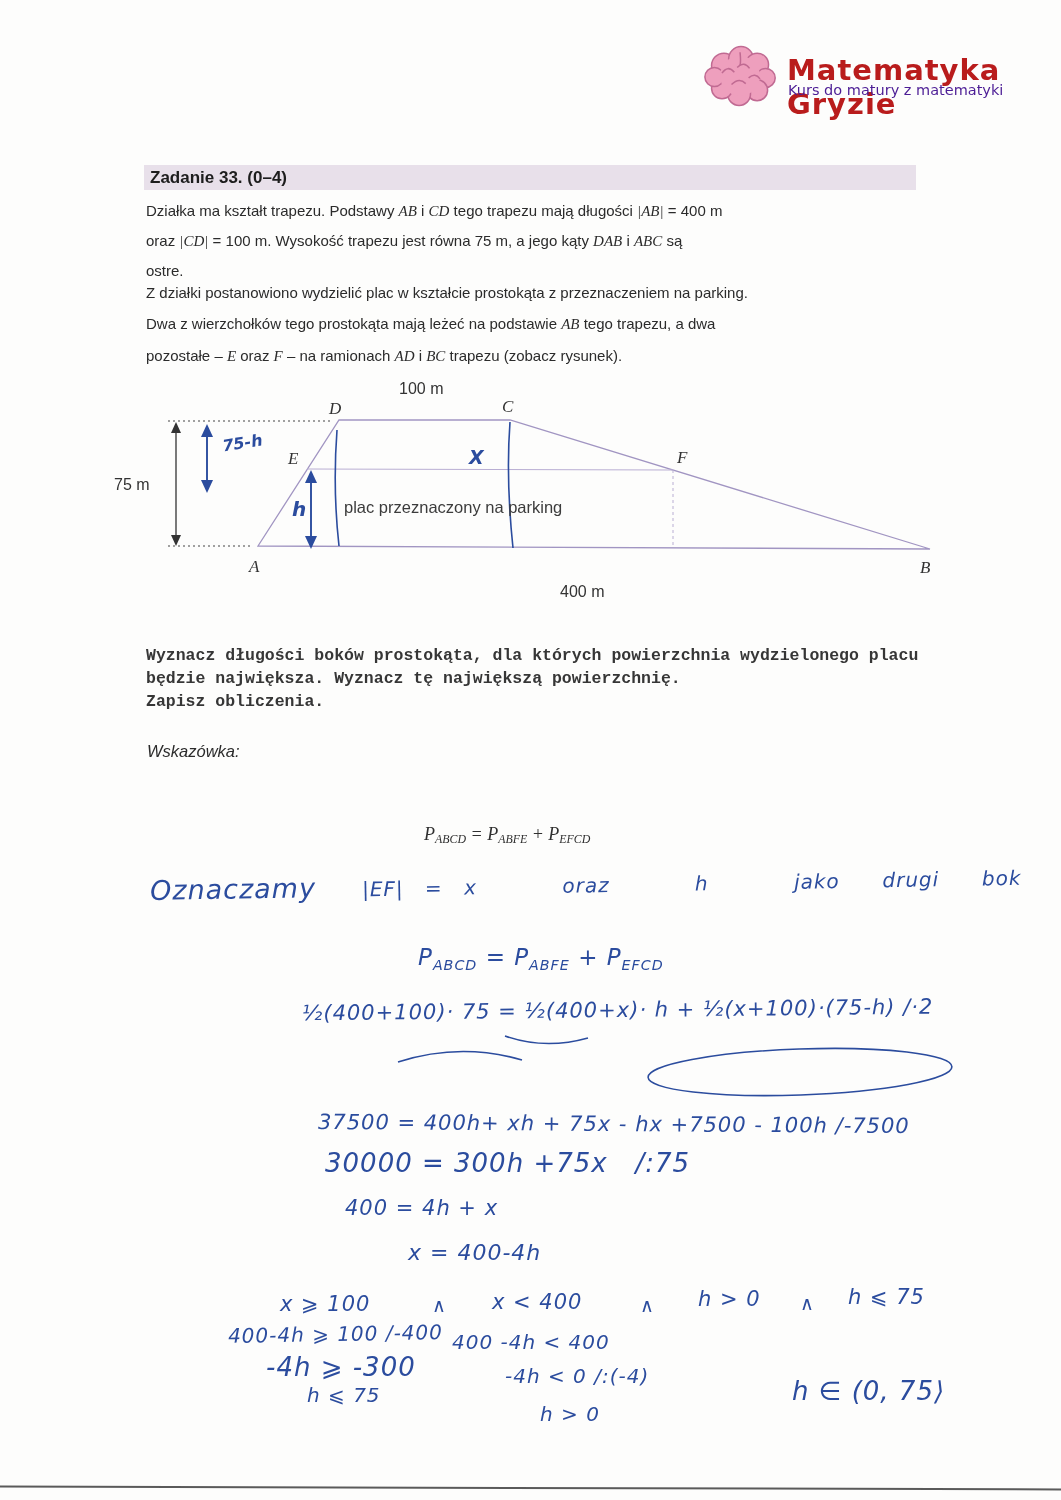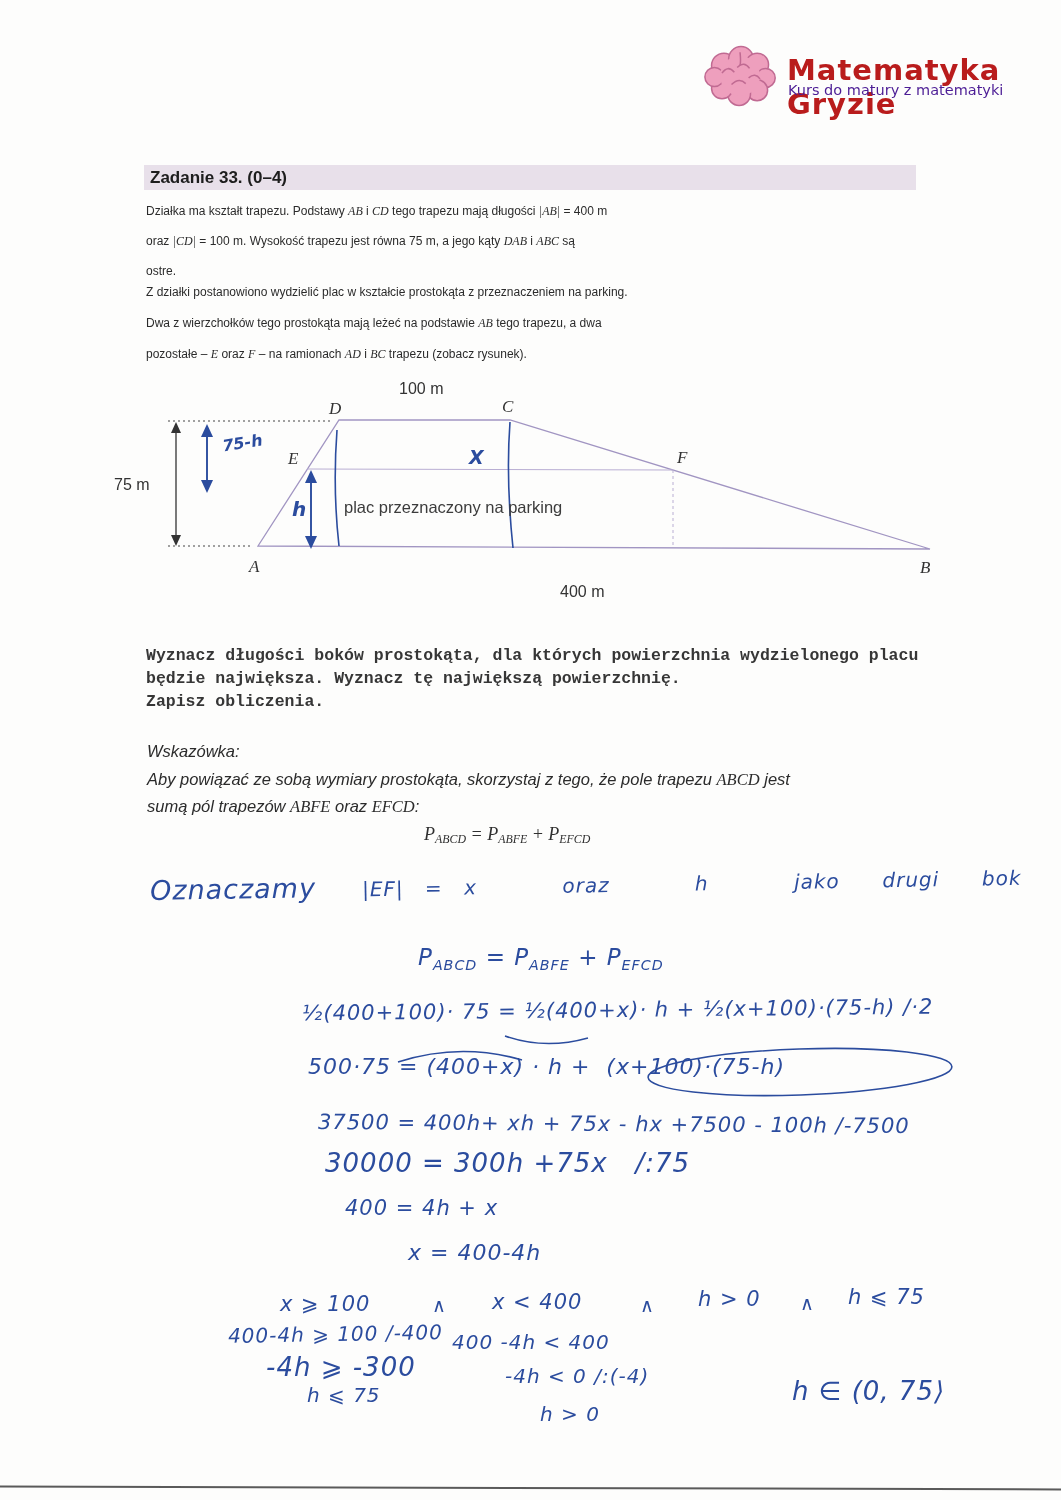--- a/index.html
+++ b/index.html
@@ -15,21 +15,21 @@
     font-family:"Liberation Sans",sans-serif;color:var(--body);
   }
   .abs{position:absolute;}
 
   
   .logo-title{font-family:"DejaVu Sans",sans-serif;font-weight:bold;font-size:29px;color:#b91c1c;letter-spacing:1px;}
   .logo-sub{font-family:"DejaVu Sans",sans-serif;font-size:14.5px;color:#4c1d95;}
 
   
   .task-header{background:var(--hl);font-weight:bold;font-size:17px;color:#1d1d1d;padding:3px 8px 2px 6px;}
-  .para{font-size:12px;line-height:30px;white-space:pre-wrap;}
+  .para{font-size:15px;line-height:30px;white-space:pre-wrap;}
   .seg-m{font-family:"Liberation Serif",serif;font-style:italic;}
   .seg-sub{font-family:"Liberation Serif",serif;font-style:italic;font-size:0.66em;vertical-align:-0.28em;}
   .bold-block{font-weight:bold;font-size:16.5px;line-height:23px;white-space:pre-line;color:#363636;font-family:Liberation Mono, monospace;}
   .hint{font-style:italic;font-size:16.5px;line-height:27px;white-space:pre-wrap;}
   .formula{font-family:"Liberation Serif",serif;font-style:italic;font-size:18px;color:#2f2f2f;}
 
   
   .hw{
     color:var(--ink);font-family:"DejaVu Sans",sans-serif;font-style:italic;
     letter-spacing:1px;white-space:pre;
@@ -130,34 +130,31 @@
     <text class="t-hw" x="469" y="464" font-size="19">X</text>
     <text class="t-hw" x="292" y="516" font-size="20">h</text>
     <text class="t-hw" x="222" y="448" font-size="16" transform="rotate(-9 245 441)">75-h</text>
   </svg>
 
   <div class="abs bold-block" style="left:146px;top:644px;width:800px;">Wyznacz długości boków prostokąta, dla których powierzchnia wydzielonego placu
 będzie największa. Wyznacz tę największą powierzchnię.
 Zapisz obliczenia.</div>
 
   <div class="abs hint" style="left:147px;top:738px;">Wskazówka:</div>
-  <div class="abs hint" style="left:147px;top:766px;width:800px;"><span>Aby powiązać ze sobą wymiary prostokąta, skorzystaj z tego, że pole trapezu </span><span class="seg-m">ABCD</span><span> jest
-sumą pól trapezów </span><span class="seg-m">ABFE</span><span> oraz </span><span class="seg-m">EFCD</span><span>:</span></div>
 
   <div class="abs formula" style="left:424px;top:824px;"><span>P</span><span class="seg-sub">ABCD</span><span> = </span><span>P</span><span class="seg-sub">ABFE</span><span> + </span><span>P</span><span class="seg-sub">EFCD</span></div>
 
   <div class="abs" style="left:150px;top:866px;display:flex;align-items:baseline;gap:46px;transform:rotate(-1deg);">
     <span class="hw" style="font-size:27px;">Oznaczamy</span>
     <span class="hw" style="font-size:20px;word-spacing:14px;">|EF| = x    oraz    h    jako  drugi  bok  prostokąta</span>
   </div>
 
   <div class="abs hw" style="left:418px;top:944px;font-size:23px;"><span>P</span><span class="seg-hsub">ABCD</span><span> = P</span><span class="seg-hsub">ABFE</span><span> + P</span><span class="seg-hsub">EFCD</span></div>
 
   <div class="abs hw" style="left:302px;top:998px;font-size:21px;transform:rotate(-0.6deg);">½(400+100)· 75 = ½(400+x)· h + ½(x+100)·(75-h) /·2</div>
-  <div class="abs hw" style="left:308px;top:1054px;font-size:22px;">500·75 = (400+x) · h +  (x+100)·(75-h)</div>
   <div class="abs hw" style="left:318px;top:1112px;font-size:21px;transform:rotate(0.4deg);">37500 = 400h+ xh + 75x - hx +7500 - 100h /-7500</div>
   <div class="abs hw" style="left:325px;top:1148px;font-size:26px;">30000 = 300h +75x   /:75</div>
   <div class="abs hw" style="left:345px;top:1196px;font-size:21px;">400 = 4h + x</div>
   <div class="abs hw" style="left:408px;top:1240px;font-size:22px;">x = 400-4h</div>
 
   <svg class="abs" style="left:0;top:1030px;pointer-events:none;" width="1061" height="85" viewBox="0 1030 1061 85">
     <path class="deco" d="M398,1062 Q460,1042 522,1060"></path>
     <path class="deco" d="M505,1036 Q545,1050 588,1038"></path>
     <ellipse class="deco" cx="800" cy="1072" rx="152" ry="23" transform="rotate(-2 800 1072)"></ellipse>
   </svg>

